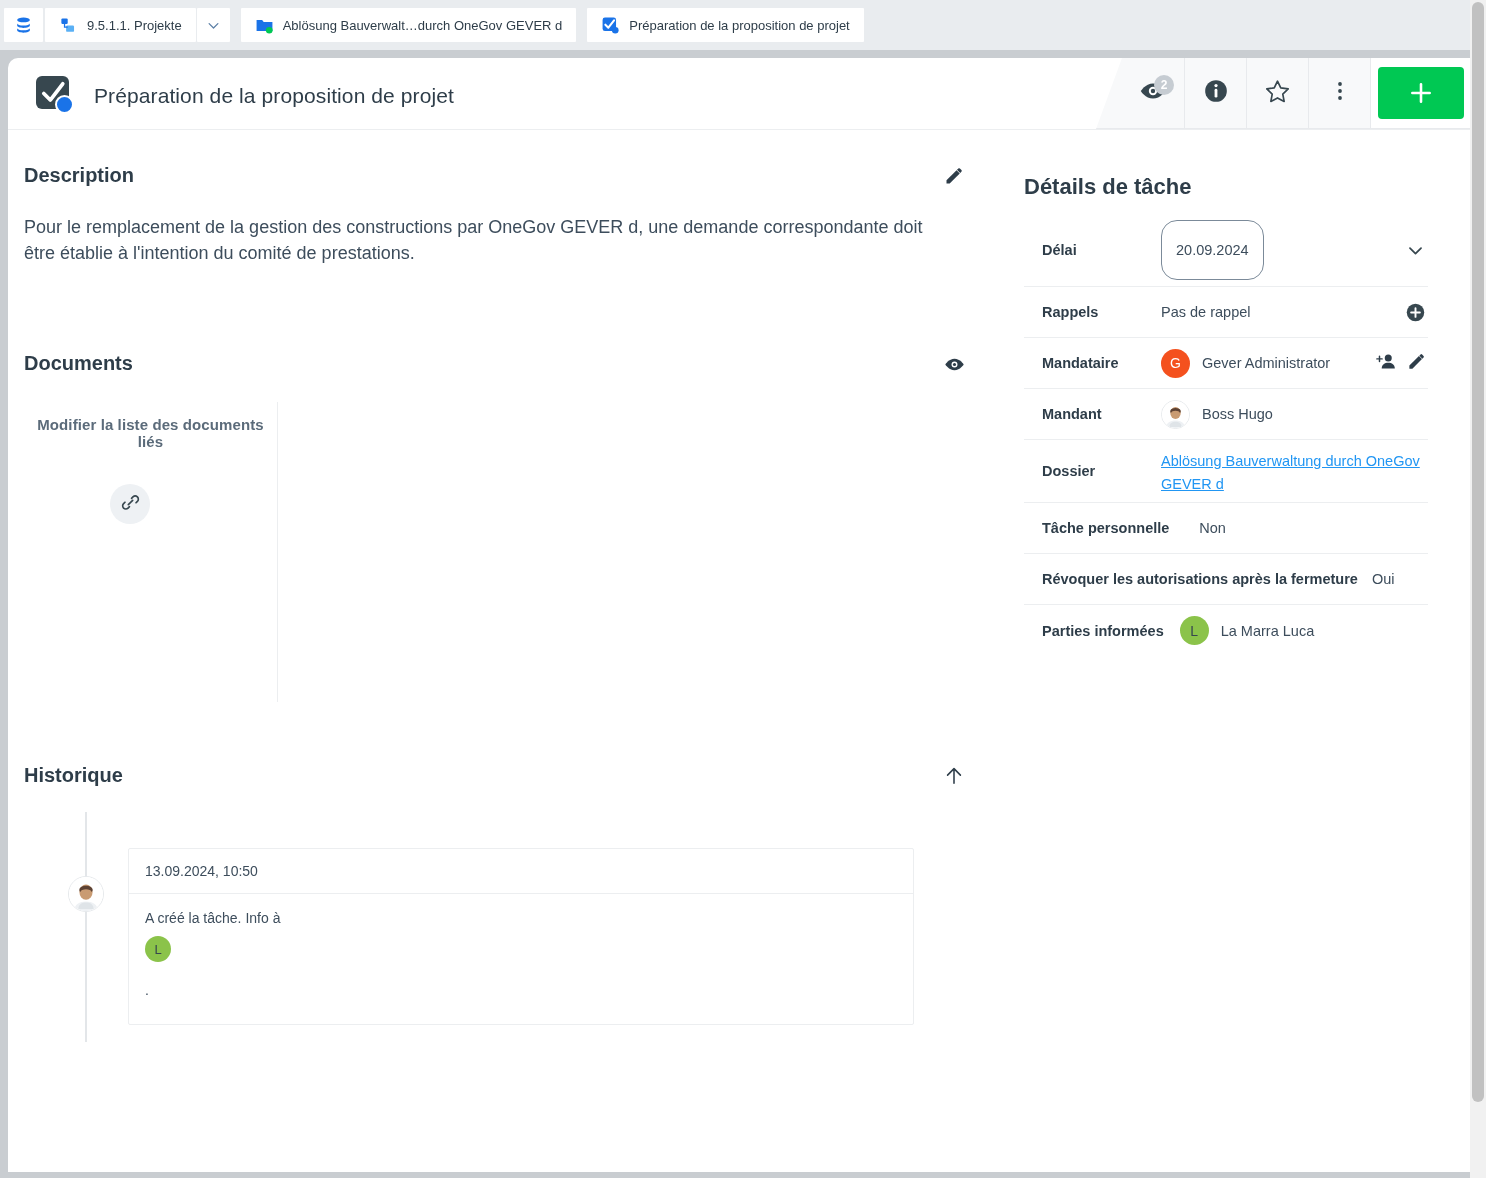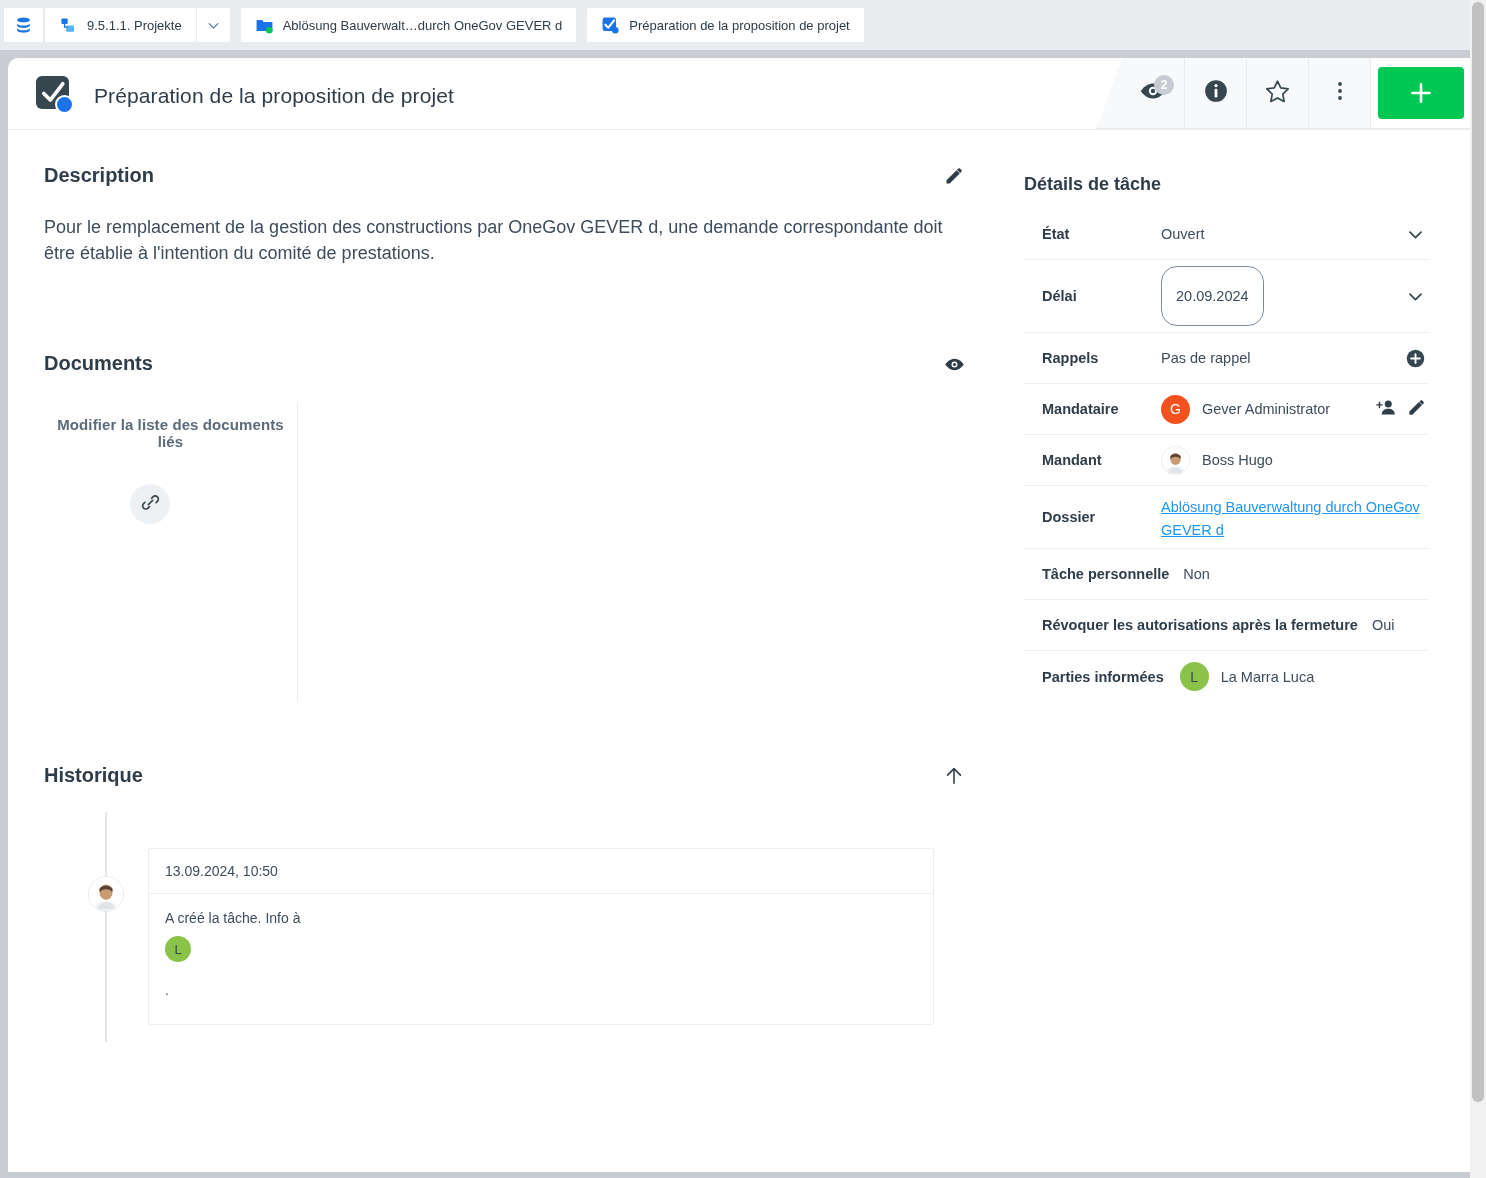--- a/index.html
+++ b/index.html
@@ -102,21 +102,21 @@
     background: #ffffff; border-left: 1px solid #e8eaed;
   }
   .plusbtn {
     width: 86px; height: 52px; background: #00c853; border-radius: 4px;
     display: flex; align-items: center; justify-content: center;
     border: none; cursor: pointer;
   }
 
   
   .body { display: flex; }
-  .left { width: 990px; padding: 34px 30px 0 36px; }
+  .left { width: 990px; padding: 34px 30px 0 16px; }
   .right { width: 470px; padding: 44px 40px 0 26px; }
 
   .sec-head {
     display: flex; align-items: flex-start; justify-content: space-between;
     margin-bottom: 22px;
   }
   .sec-title { font-size: 20px; color: #2e3d49; font-weight: 700; }
   .sec-act { width: 28px; height: 28px; display:flex; align-items:center; justify-content:center; cursor:pointer; }
 
   .desc-text {
@@ -171,21 +171,21 @@
   .hist-body { padding: 16px 16px 26px 16px; font-size: 14px; color: #3d4d5c; }
   .hist-body .line1 { margin-bottom: 10px; }
   .avatar-chip {
     width: 26px; height: 26px; border-radius: 50%;
     background: #8bc34a; color: #37474f;
     font-size: 13px; display: flex; align-items: center; justify-content: center;
   }
   .hist-dot { margin-top: 20px; font-size: 14px; color: #3d4d5c; }
 
   
-  .det-title { font-size: 18px; color: #2e3d49; font-weight: 700; margin-bottom: 14px; }
+  .det-title { font-size: 22px; color: #2e3d49; font-weight: 700; margin-bottom: 14px; }
   .det-row {
     display: flex; align-items: center;
     min-height: 51px;
     border-bottom: 1px solid #eceef0;
     padding: 6px 0;
   }
   .det-row:last-child { border-bottom: none; }
   .det-label {
     font-size: 14.5px; color: #2e3d49; font-weight: 700;
     padding-left: 18px; flex: none;
@@ -426,29 +426,20 @@
               <div class="hist-dot">.</div>
             </div>
           </div>
         </div>
       </div>
     </div>
 
     <div class="right">
       <div class="det-title">Détails de tâche</div>
 
-      <div class="det-row">
-        <span class="det-label w">État</span>
-        <span class="det-val">Ouvert</span>
-        <span class="det-caret">
-          <svg viewBox="0 0 24 24" width="19" height="19">
-              <path d="M5 9l7 7 7-7" stroke="#37474f" stroke-width="2.2" fill="none" stroke-linecap="round" stroke-linejoin="round"></path>
-            </svg>
-        </span>
-      </div>
 
       <div class="det-row">
         <span class="det-label w">Délai</span>
         <span class="det-val">
           <span class="pill-date">20.09.2024</span>
         </span>
         <span class="det-caret">
           <svg viewBox="0 0 24 24" width="19" height="19">
               <path d="M5 9l7 7 7-7" stroke="#37474f" stroke-width="2.2" fill="none" stroke-linecap="round" stroke-linejoin="round"></path>
             </svg>
@@ -508,21 +499,21 @@
 
       <div class="det-row">
         <span class="det-label w">Dossier</span>
         <span class="det-val" style="display:block;padding-top:4px">
           <a class="det-link">Ablösung Bauverwaltung durch OneGov GEVER d</a>
         </span>
       </div>
 
       <div class="det-row">
         <span class="det-label">Tâche personnelle</span>
-        <span class="det-val" style="padding-left:14px">Non</span>
+        <span class="det-val" style="padding-left:30px">Non</span>
       </div>
 
       <div class="det-row">
         <span class="det-label">Révoquer les autorisations après la fermeture</span>
         <span class="det-val" style="padding-left:14px">Oui</span>
       </div>
 
       <div class="det-row" style="border-bottom:none">
         <span class="det-label">Parties informées</span>
         <span class="det-val" style="padding-left:16px">

